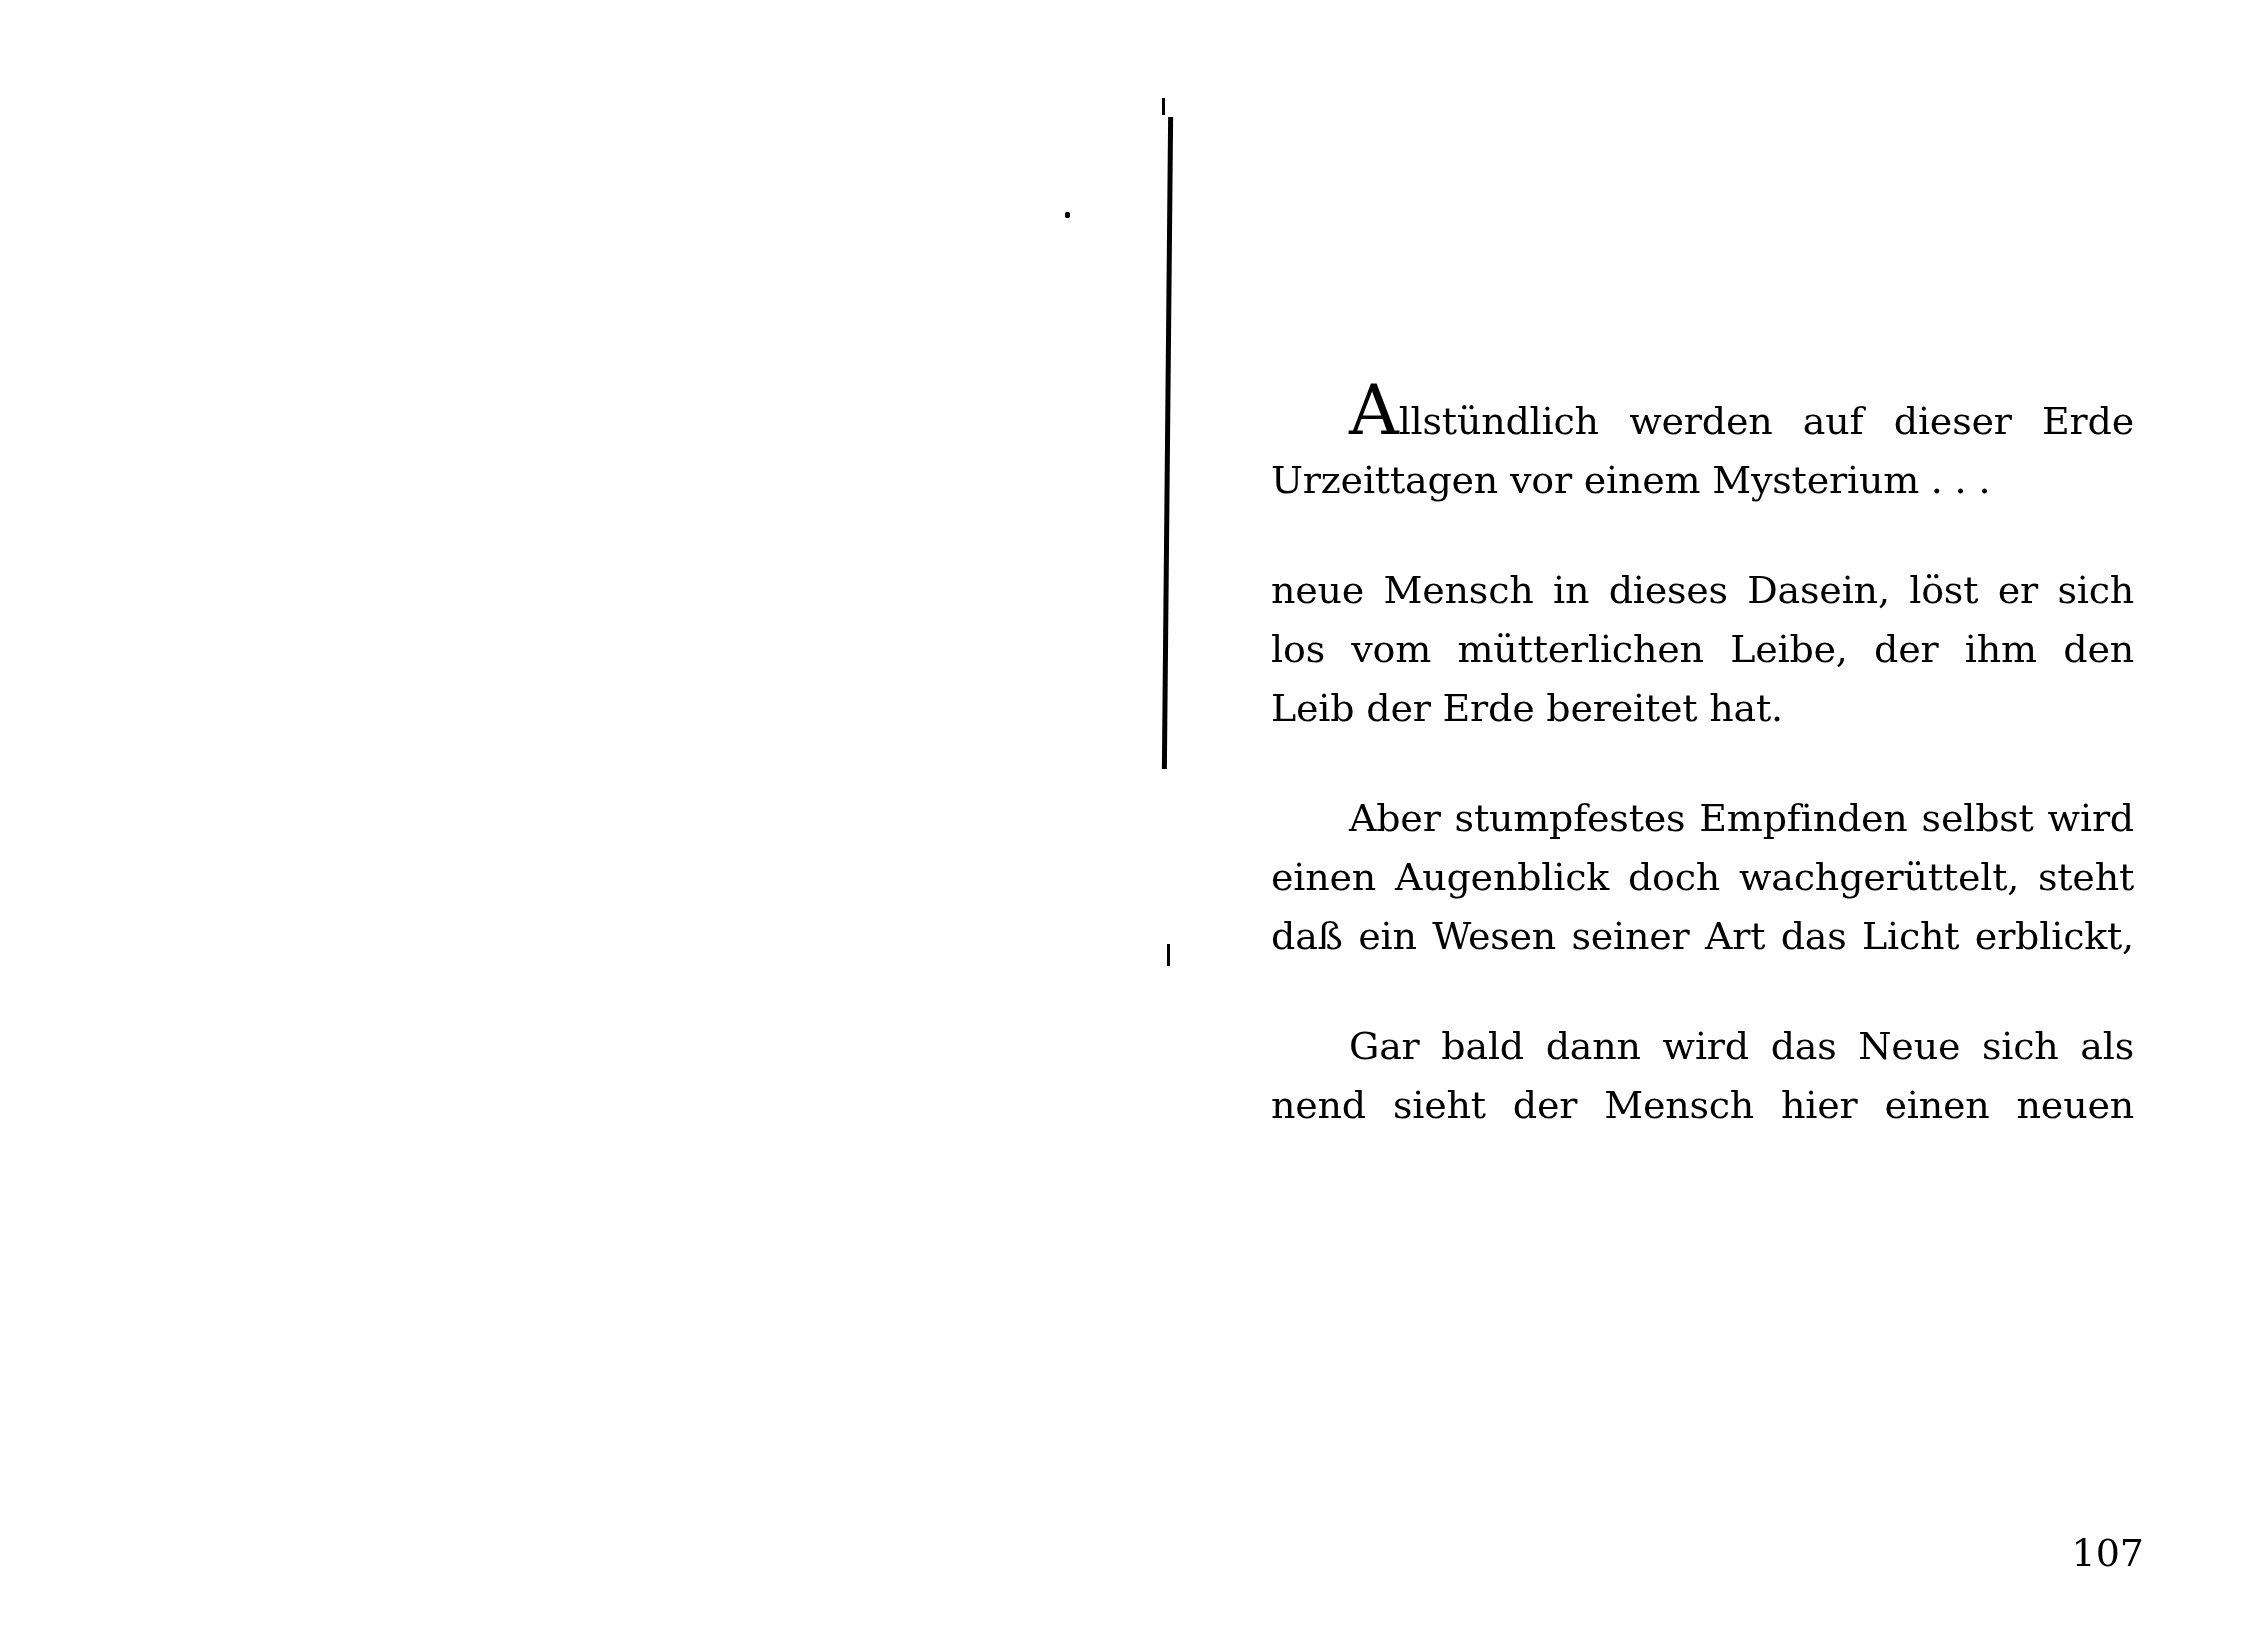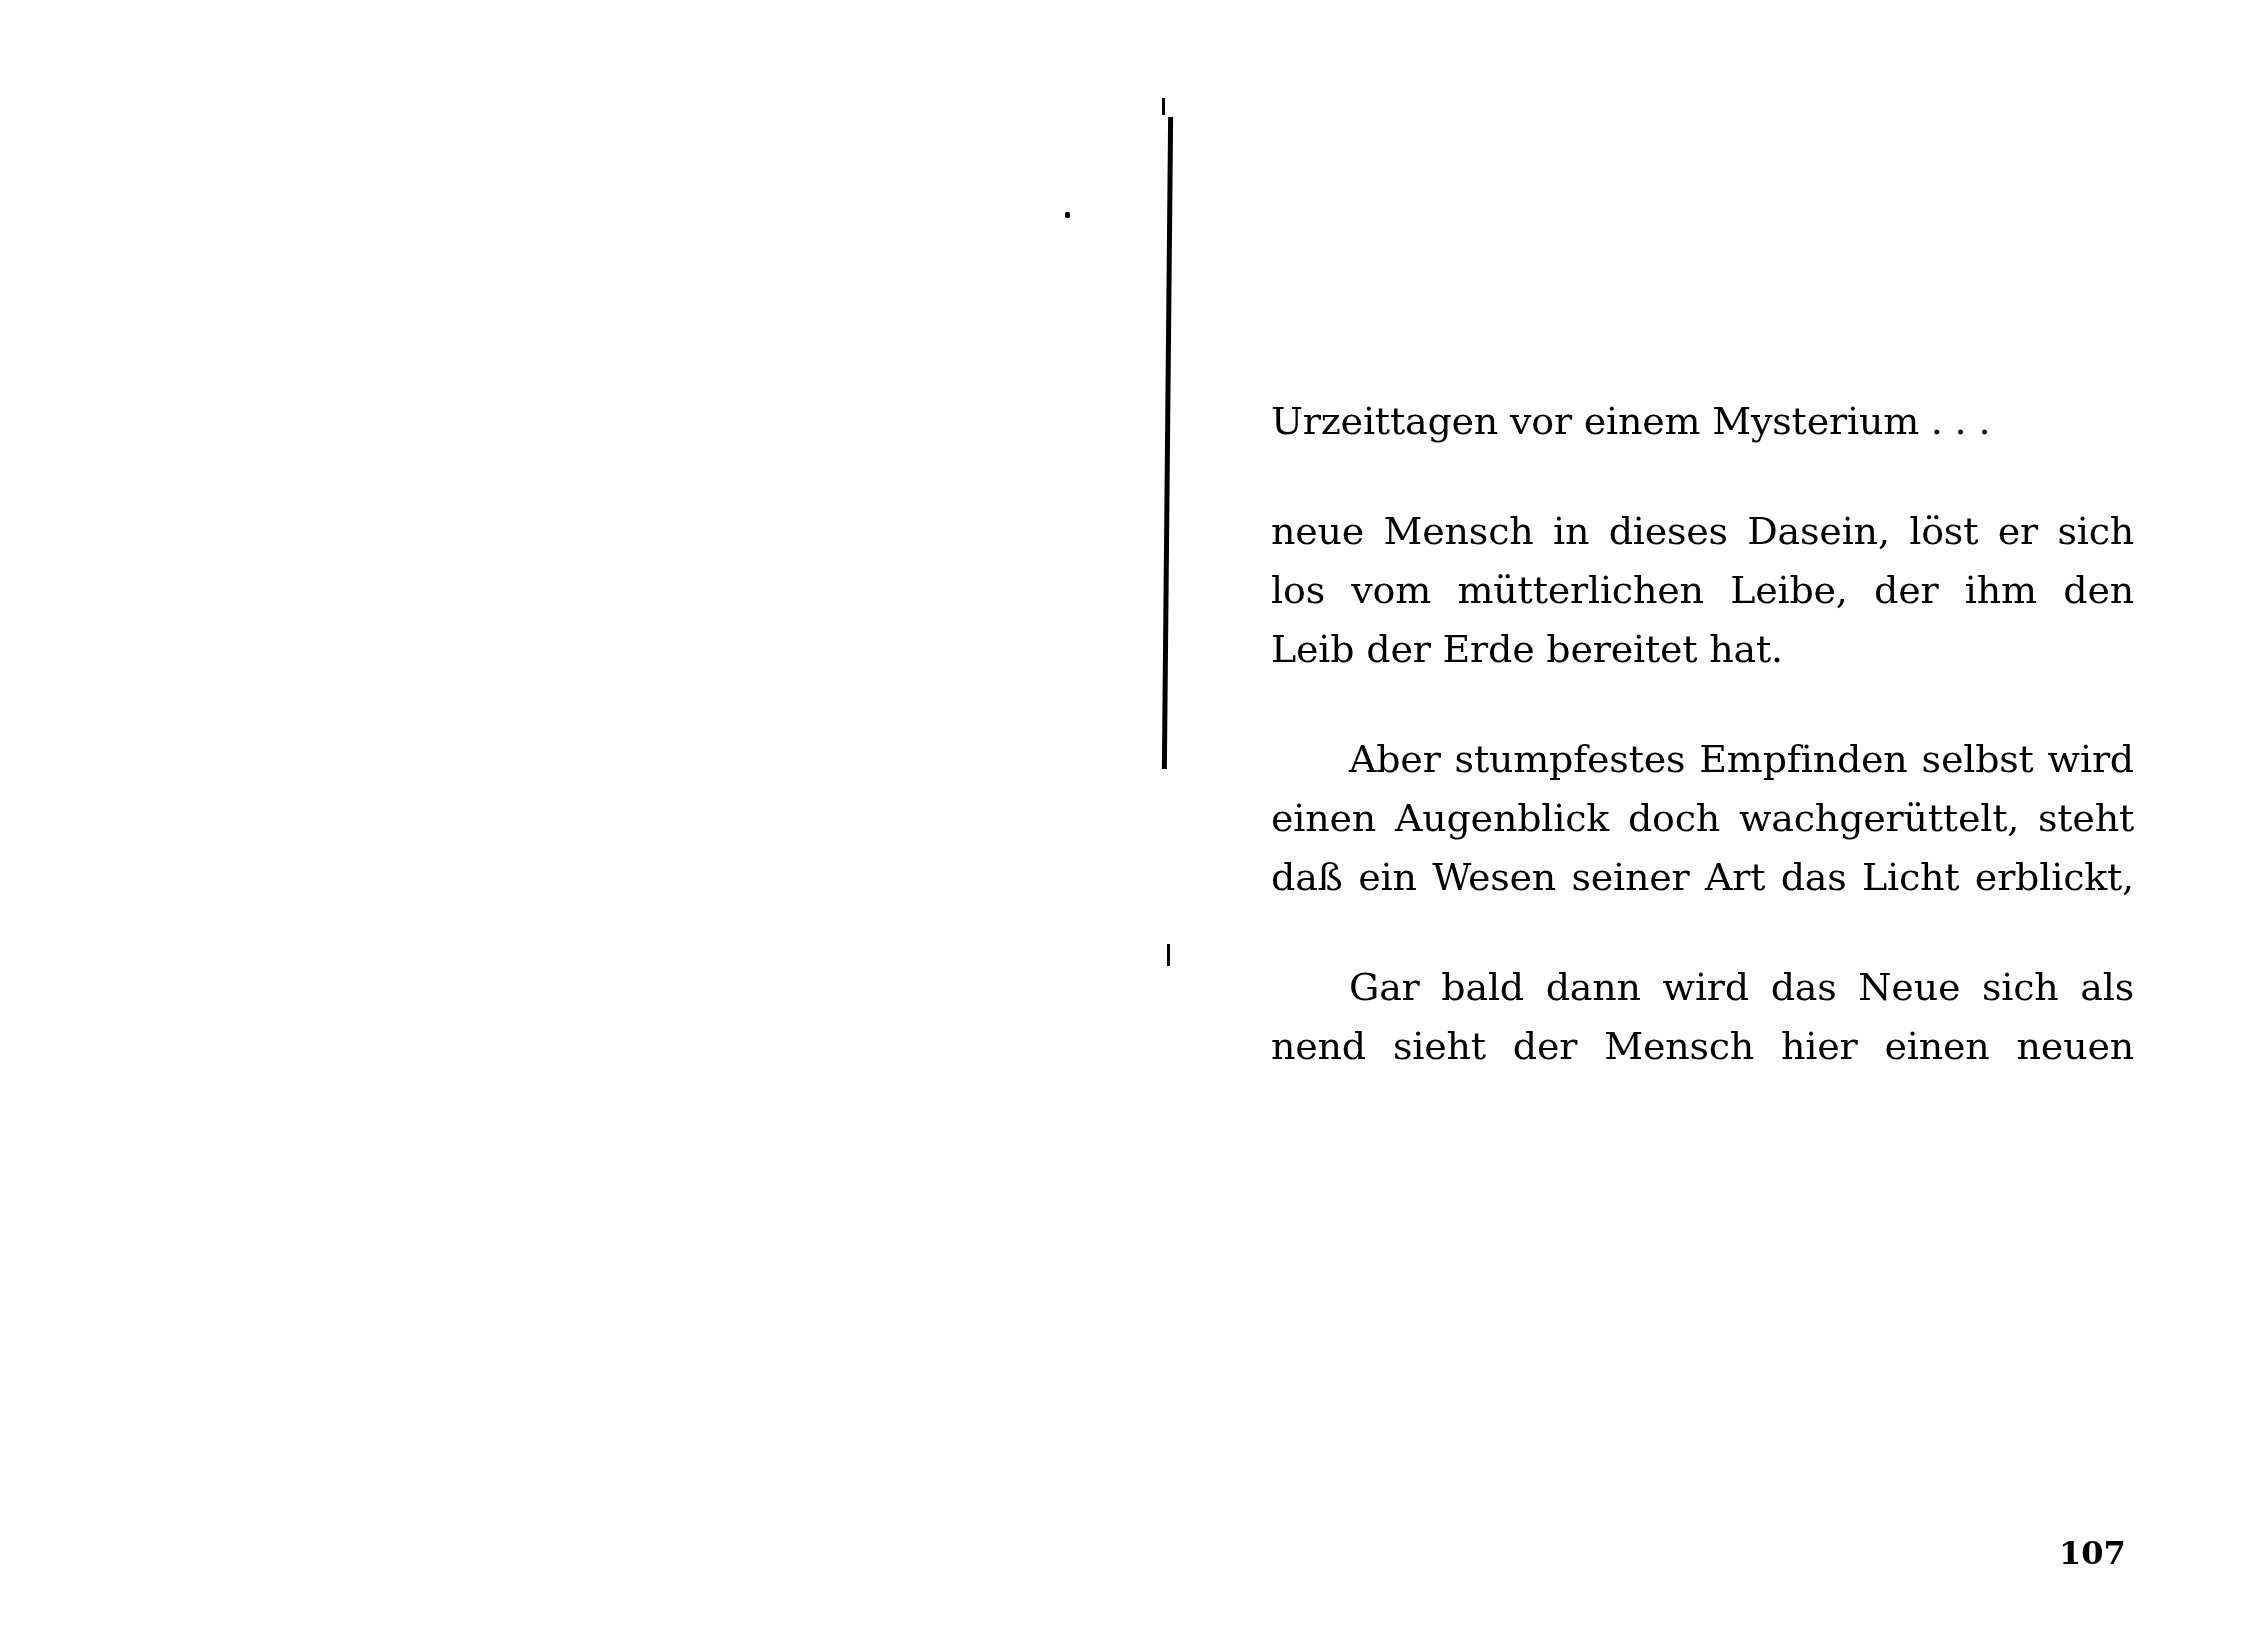--- a/index.html
+++ b/index.html
@@ -23,34 +23,35 @@
   }
   .para{margin:0 0 51px 0}
   .line{white-space:normal}
   .line.just{text-align:justify;text-align-last:justify}
   .line.indent{text-indent:78px}
   .initial{font-size:69px;line-height:0}
   .sperr{letter-spacing:0.18em}
 
   .page-number{
     position:absolute;left:2059px;top:1524px;width:85px;
-    font-size:32px;line-height:59px;font-weight:bold;
+    text-align:right;font-size:38px;line-height:59px;
   }
 </style>
 </head>
 <body>
 
 <div class="page">
   <div class="spine-dash"></div>
   <div class="spine"></div>
   <div class="tick"></div>
   <div class="speck"></div>
 
   <main class="text-column">
       <div class="para">
+        <div class="line just indent"><span class="initial">A</span><span class="normal">llstündlich werden auf dieser Erde</span></div>
         <div class="line"><span class="normal">Urzeittagen vor einem Mysterium . . .</span></div>
       </div>
       <div class="para">
         <div class="line just"><span class="normal">neue Mensch in dieses Dasein, löst er sich</span></div>
         <div class="line just"><span class="normal">los vom mütterlichen Leibe, der ihm den</span></div>
         <div class="line"><span class="normal">Leib der Erde bereitet hat.</span></div>
       </div>
       <div class="para">
         <div class="line just indent"><span class="normal">Aber stumpfestes Empfinden selbst wird</span></div>
         <div class="line just"><span class="normal">einen Augenblick doch wachgerüttelt, steht</span></div>

